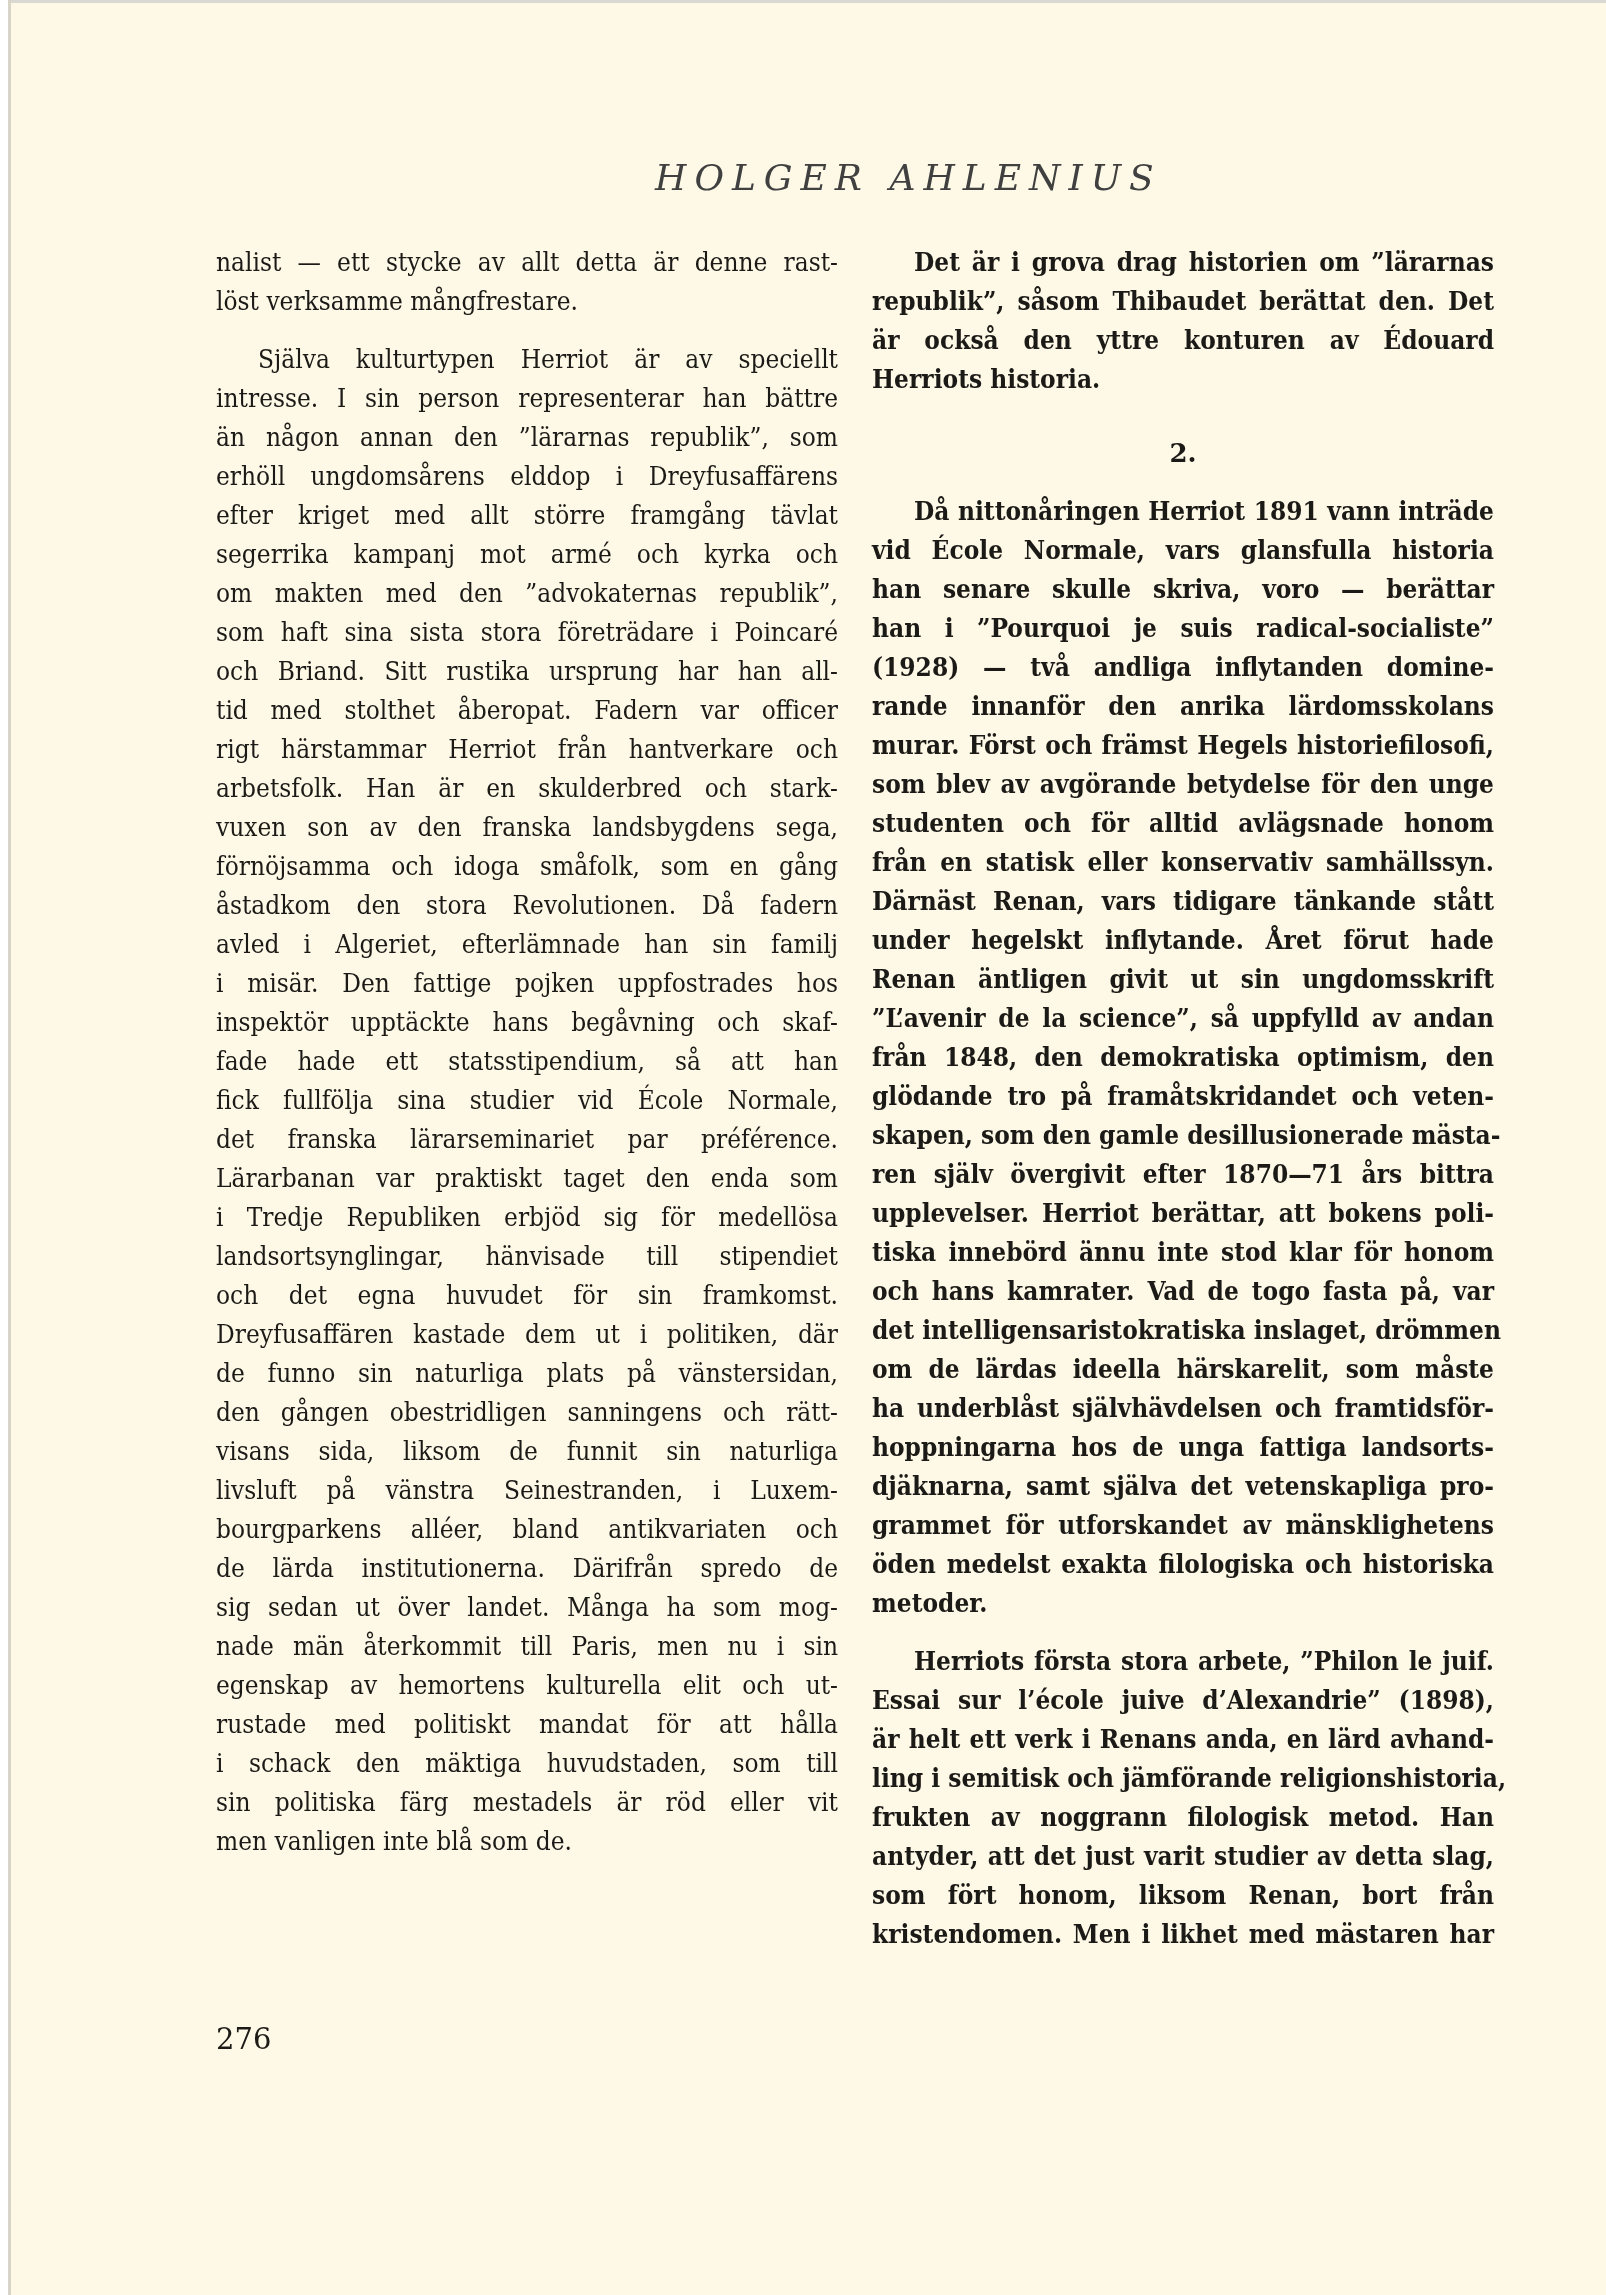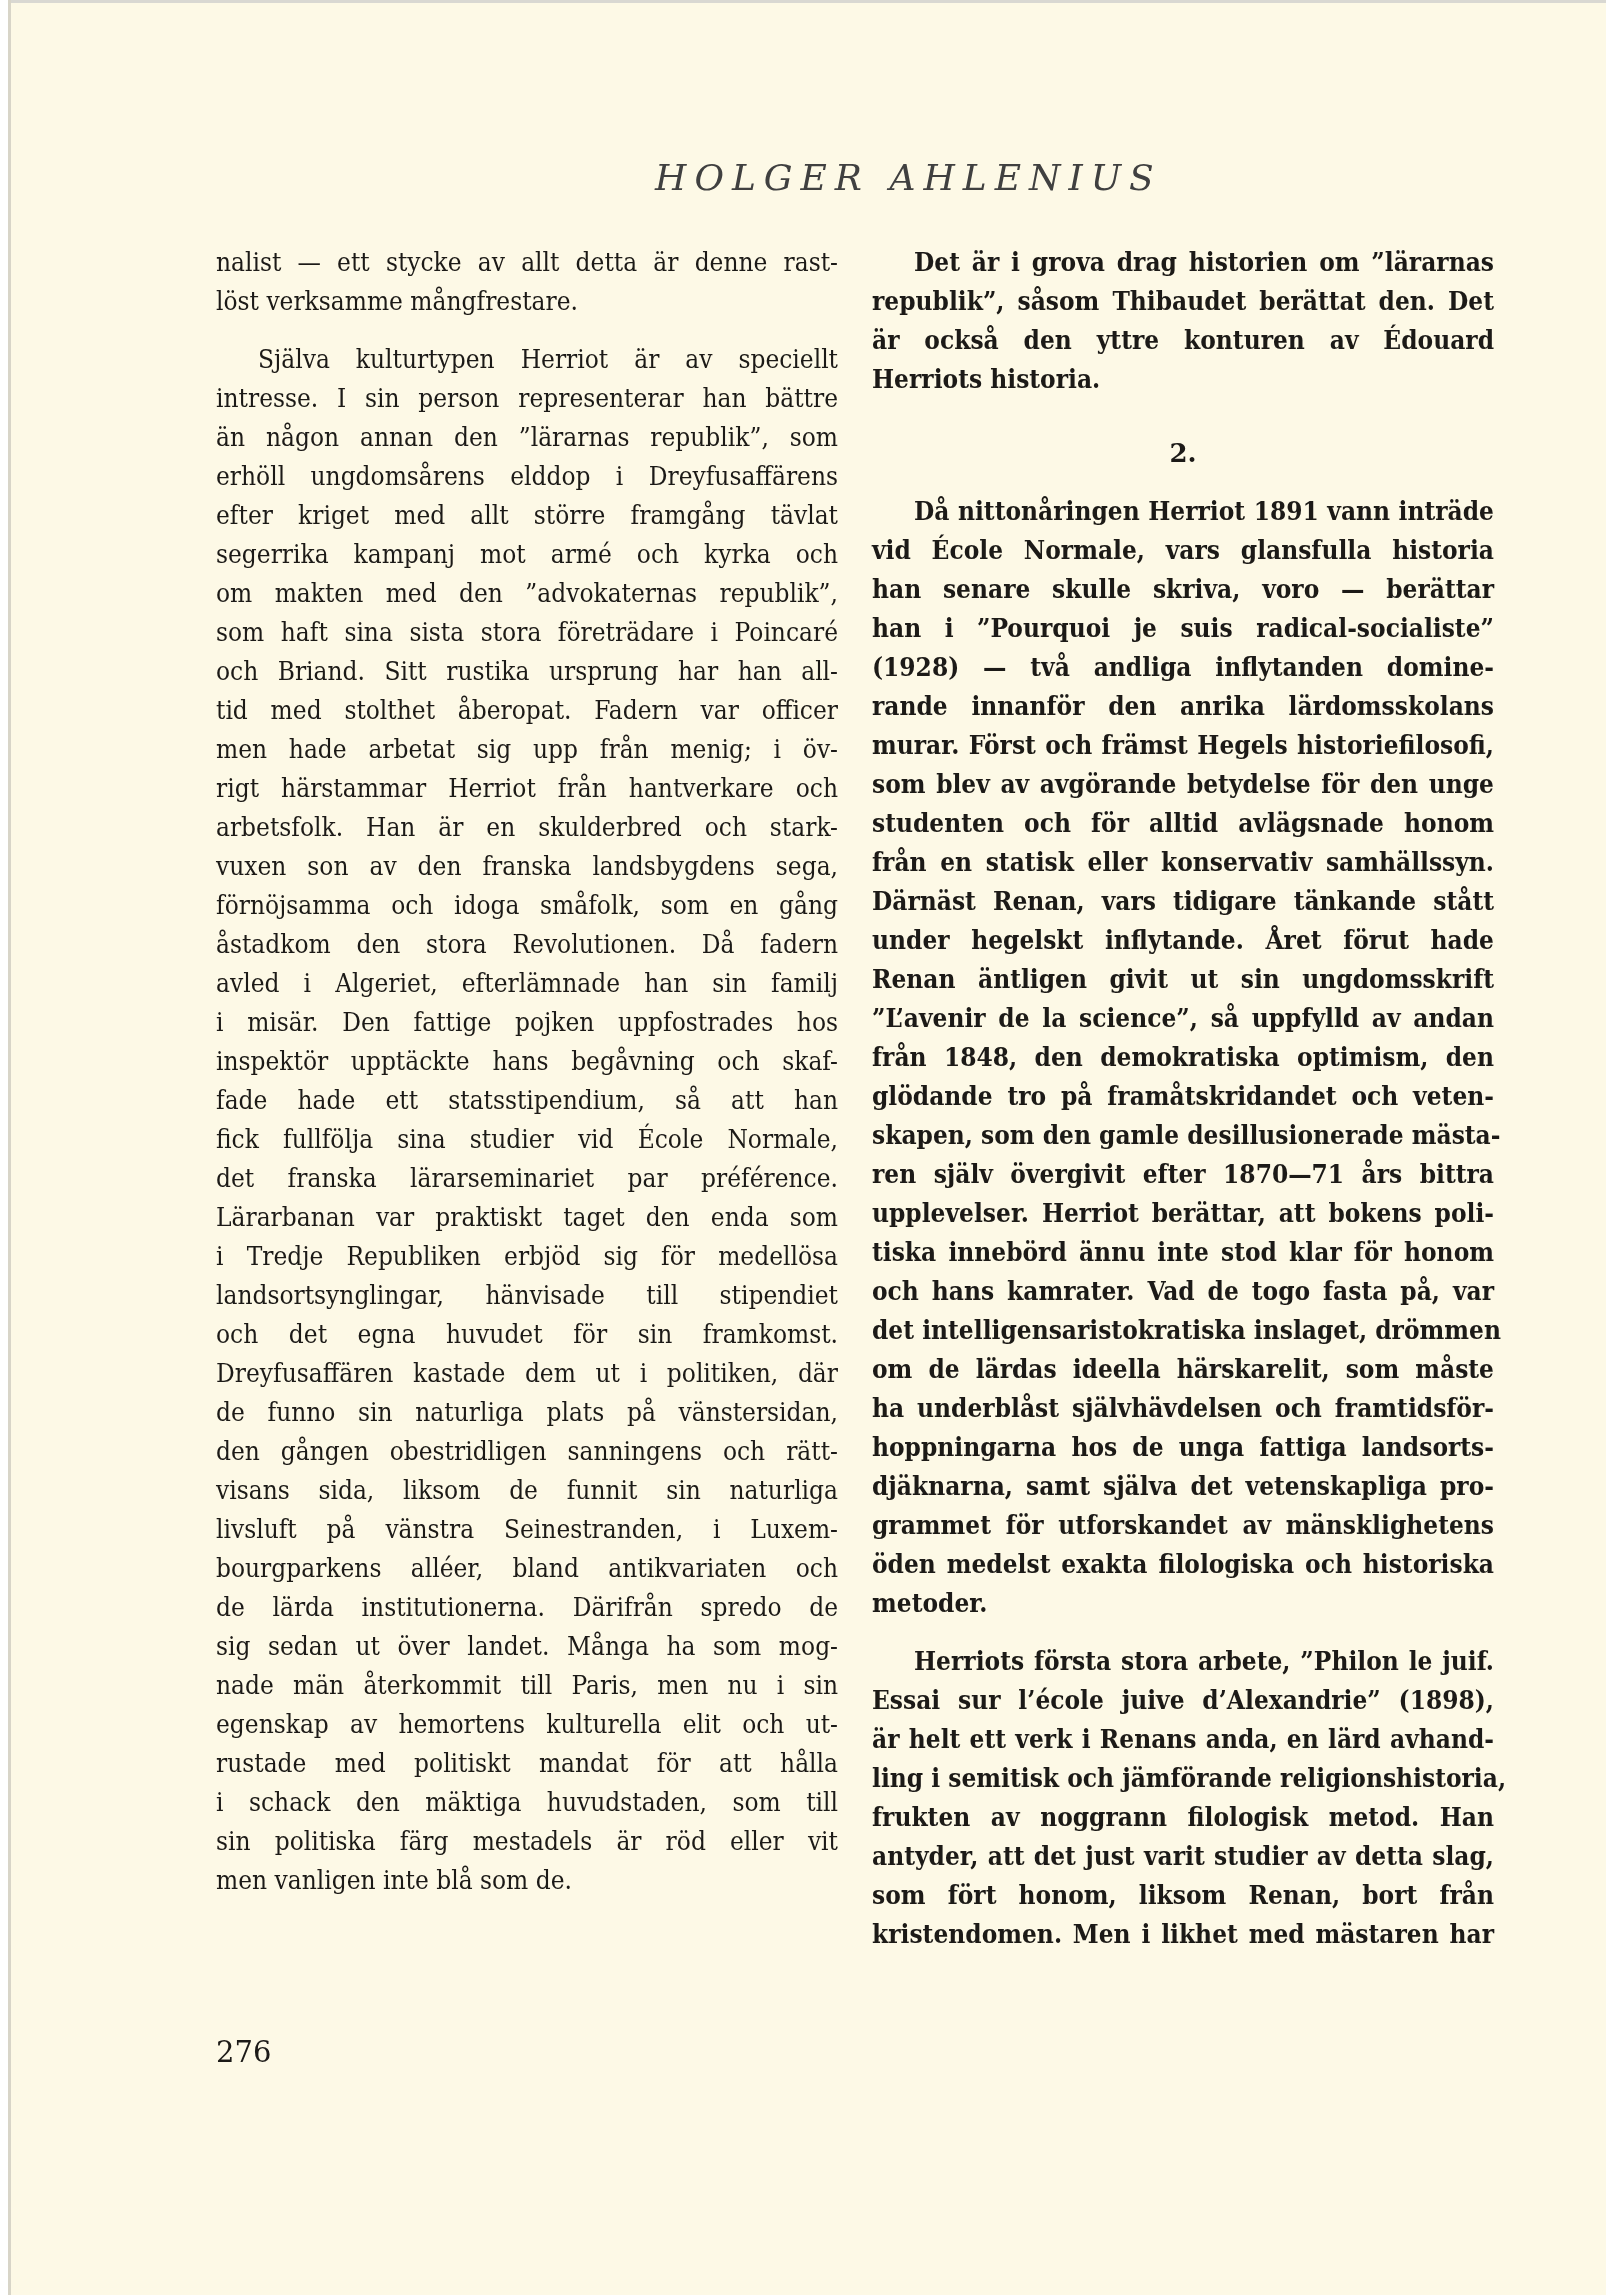--- a/index.html
+++ b/index.html
@@ -38,21 +38,20 @@
   .line.last { text-align-last: left; }
   .line.indent { padding-left: 42px; }
   .gap { display: block; height: 19px; }
   .section-num {
     display: block; text-align: center; height: 39px;
   }
   .section-gap { display: block; height: 35px; }
   .folio {
     position: absolute; left: 216px; top: 2022px;
     font-size: 29px;
-    margin-top: 13px;
   }
 </style>
 </head>
 <body>
 
 <div class="top-strip"></div>
 <div class="left-edge"></div>
 
 <div class="running-head">HOLGER AHLENIUS</div>
 
@@ -63,21 +62,20 @@
     <span class="line indent">Själva kulturtypen Herriot är av speciellt</span>
     <span class="line">intresse. I sin person representerar han bättre</span>
     <span class="line">än någon annan den ”lärarnas republik”, som</span>
     <span class="line">erhöll ungdomsårens elddop i Dreyfusaffärens</span>
     <span class="line">efter kriget med allt större framgång tävlat</span>
     <span class="line">segerrika kampanj mot armé och kyrka och</span>
     <span class="line">om makten med den ”advokaternas republik”,</span>
     <span class="line">som haft sina sista stora företrädare i Poincaré</span>
     <span class="line">och Briand. Sitt rustika ursprung har han all-</span>
     <span class="line">tid med stolthet åberopat. Fadern var officer</span>
-    <span class="line">men hade arbetat sig upp från menig; i öv-</span>
     <span class="line">rigt härstammar Herriot från hantverkare och</span>
     <span class="line">arbetsfolk. Han är en skulderbred och stark-</span>
     <span class="line">vuxen son av den franska landsbygdens sega,</span>
     <span class="line">förnöjsamma och idoga småfolk, som en gång</span>
     <span class="line">åstadkom den stora Revolutionen. Då fadern</span>
     <span class="line">avled i Algeriet, efterlämnade han sin familj</span>
     <span class="line">i misär. Den fattige pojken uppfostrades hos</span>
     <span class="line">inspektör upptäckte hans begåvning och skaf-</span>
     <span class="line">fade hade ett statsstipendium, så att han</span>
     <span class="line">fick fullfölja sina studier vid École Normale,</span>

